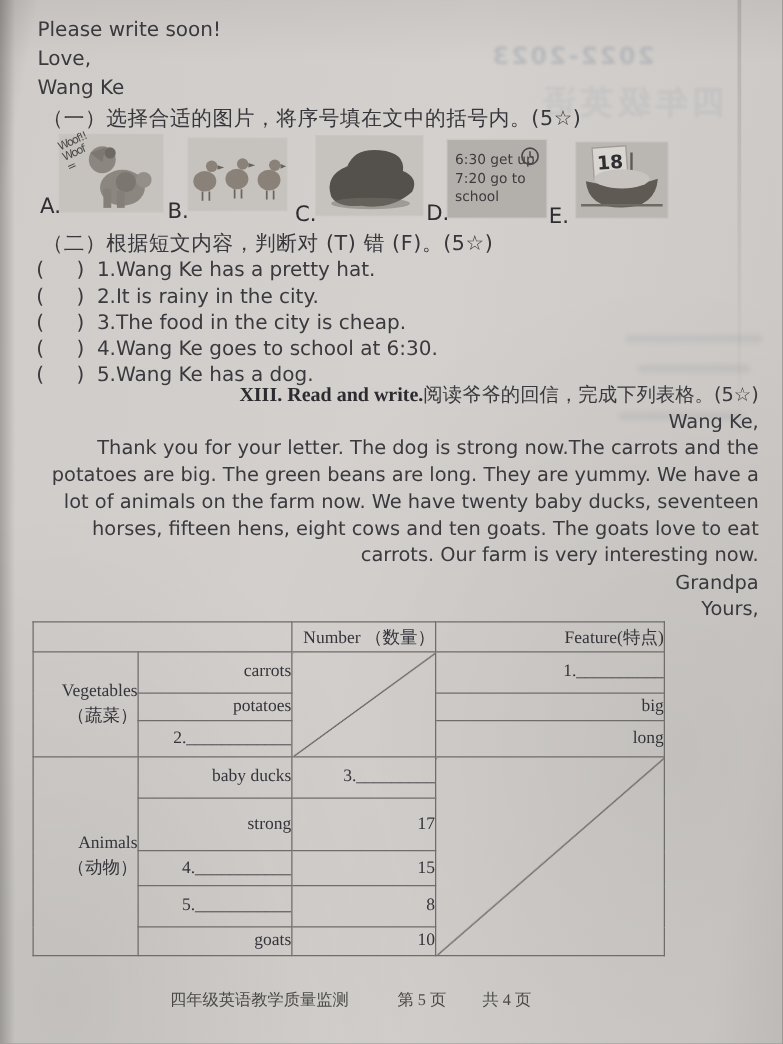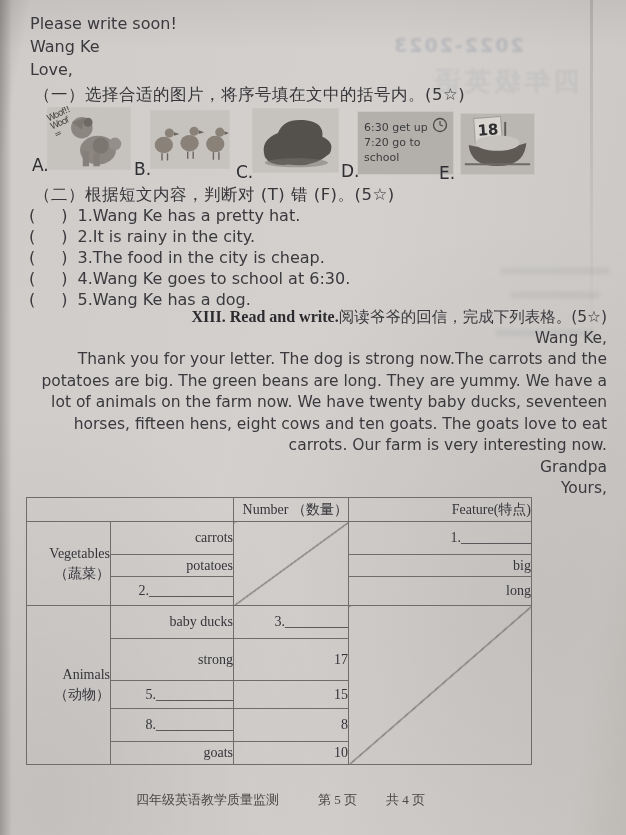--- a/index.html
+++ b/index.html
@@ -72,22 +72,22 @@
   <div class="crease"></div>
 
   <div class="bleed bleed1">2022-2023</div>
   <div class="bleed bleed2">四年级英语</div>
   <div class="smudge" style="left:500px;top:268px;width:110px;height:6px;"></div>
   <div class="smudge" style="left:510px;top:292px;width:90px;height:6px;"></div>
   <div class="smudge" style="left:495px;top:330px;width:100px;height:6px;"></div>
 
   <div class="letter-top">
     <div>Please write soon!</div>
+    <div>Love,</div>
     <div>Wang Ke</div>
-    <div>Love,</div>
   </div>
 
   <div class="h1">（一）选择合适的图片，将序号填在文中的括号内。(5☆)</div>
 
   <div class="figures">
 
     <div class="imgbox" style="left:48px;top:108px;width:82px;height:61px;">
       <span class="woof">
         <span class="u">Woof!!</span>
         <span class="u">Woof</span>
@@ -131,21 +131,21 @@
     <span class="piclabel" style="left:134px;top:159px;">B.</span>
 
     <div class="imgbox" style="left:253px;top:109px;width:85px;height:63px;">
       <svg width="85" height="63" viewBox="0 0 90 68">
         <path d="M12 52 Q6 34 26 26 Q32 10 54 12 Q76 14 74 30 Q88 36 82 48 Q64 64 38 60 Q18 62 12 52 Z" fill="#54504b"></path>
         <ellipse cx="46" cy="58" rx="34" ry="5" fill="#75716b" opacity="0.5"></ellipse>
       </svg>
     </div>
     <span class="piclabel" style="left:236px;top:162px;">C.</span>
 
-    <div class="imgbox sched" style="left:358px;top:112px;width:95px;height:62px;">
+    <div class="imgbox sched" style="left:358px;top:112px;width:79px;height:62px;">
       <svg class="clock" width="16" height="16" viewBox="0 0 16 16">
         <circle cx="8" cy="8" r="6.5" fill="none" stroke="#4a4845" stroke-width="1.3"></circle>
         <path d="M8 8 L8 4 M8 8 L11 9" stroke="#4a4845" stroke-width="1.2" fill="none"></path>
       </svg>
       <div>6:30 get up</div>
       <div>7:20 go to school</div>
     </div>
     <span class="piclabel" style="left:341px;top:161px;">D.</span>
 
     <div class="imgbox" style="left:461px;top:114px;width:73px;height:60px;background:#bab7b3;">
@@ -227,25 +227,25 @@
       </td>
       <td>baby ducks</td>
       <td class="cl">3._________</td>
       <td rowspan="5" class="diag"></td>
     </tr>
     <tr style="height:42px">
       <td>strong</td>
       <td>17</td>
     </tr>
     <tr style="height:28px">
+      <td class="cl">4.___________</td>
+      <td>15</td>
+    </tr>
+    <tr style="height:33px">
       <td class="cl">5.___________</td>
-      <td>15</td>
-    </tr>
-    <tr style="height:33px">
-      <td class="cl">8.___________</td>
       <td>8</td>
     </tr>
     <tr style="height:23px">
       <td>goats</td>
       <td>10</td>
     </tr>
   </tbody>
     </table>
 
   <div class="footer">

